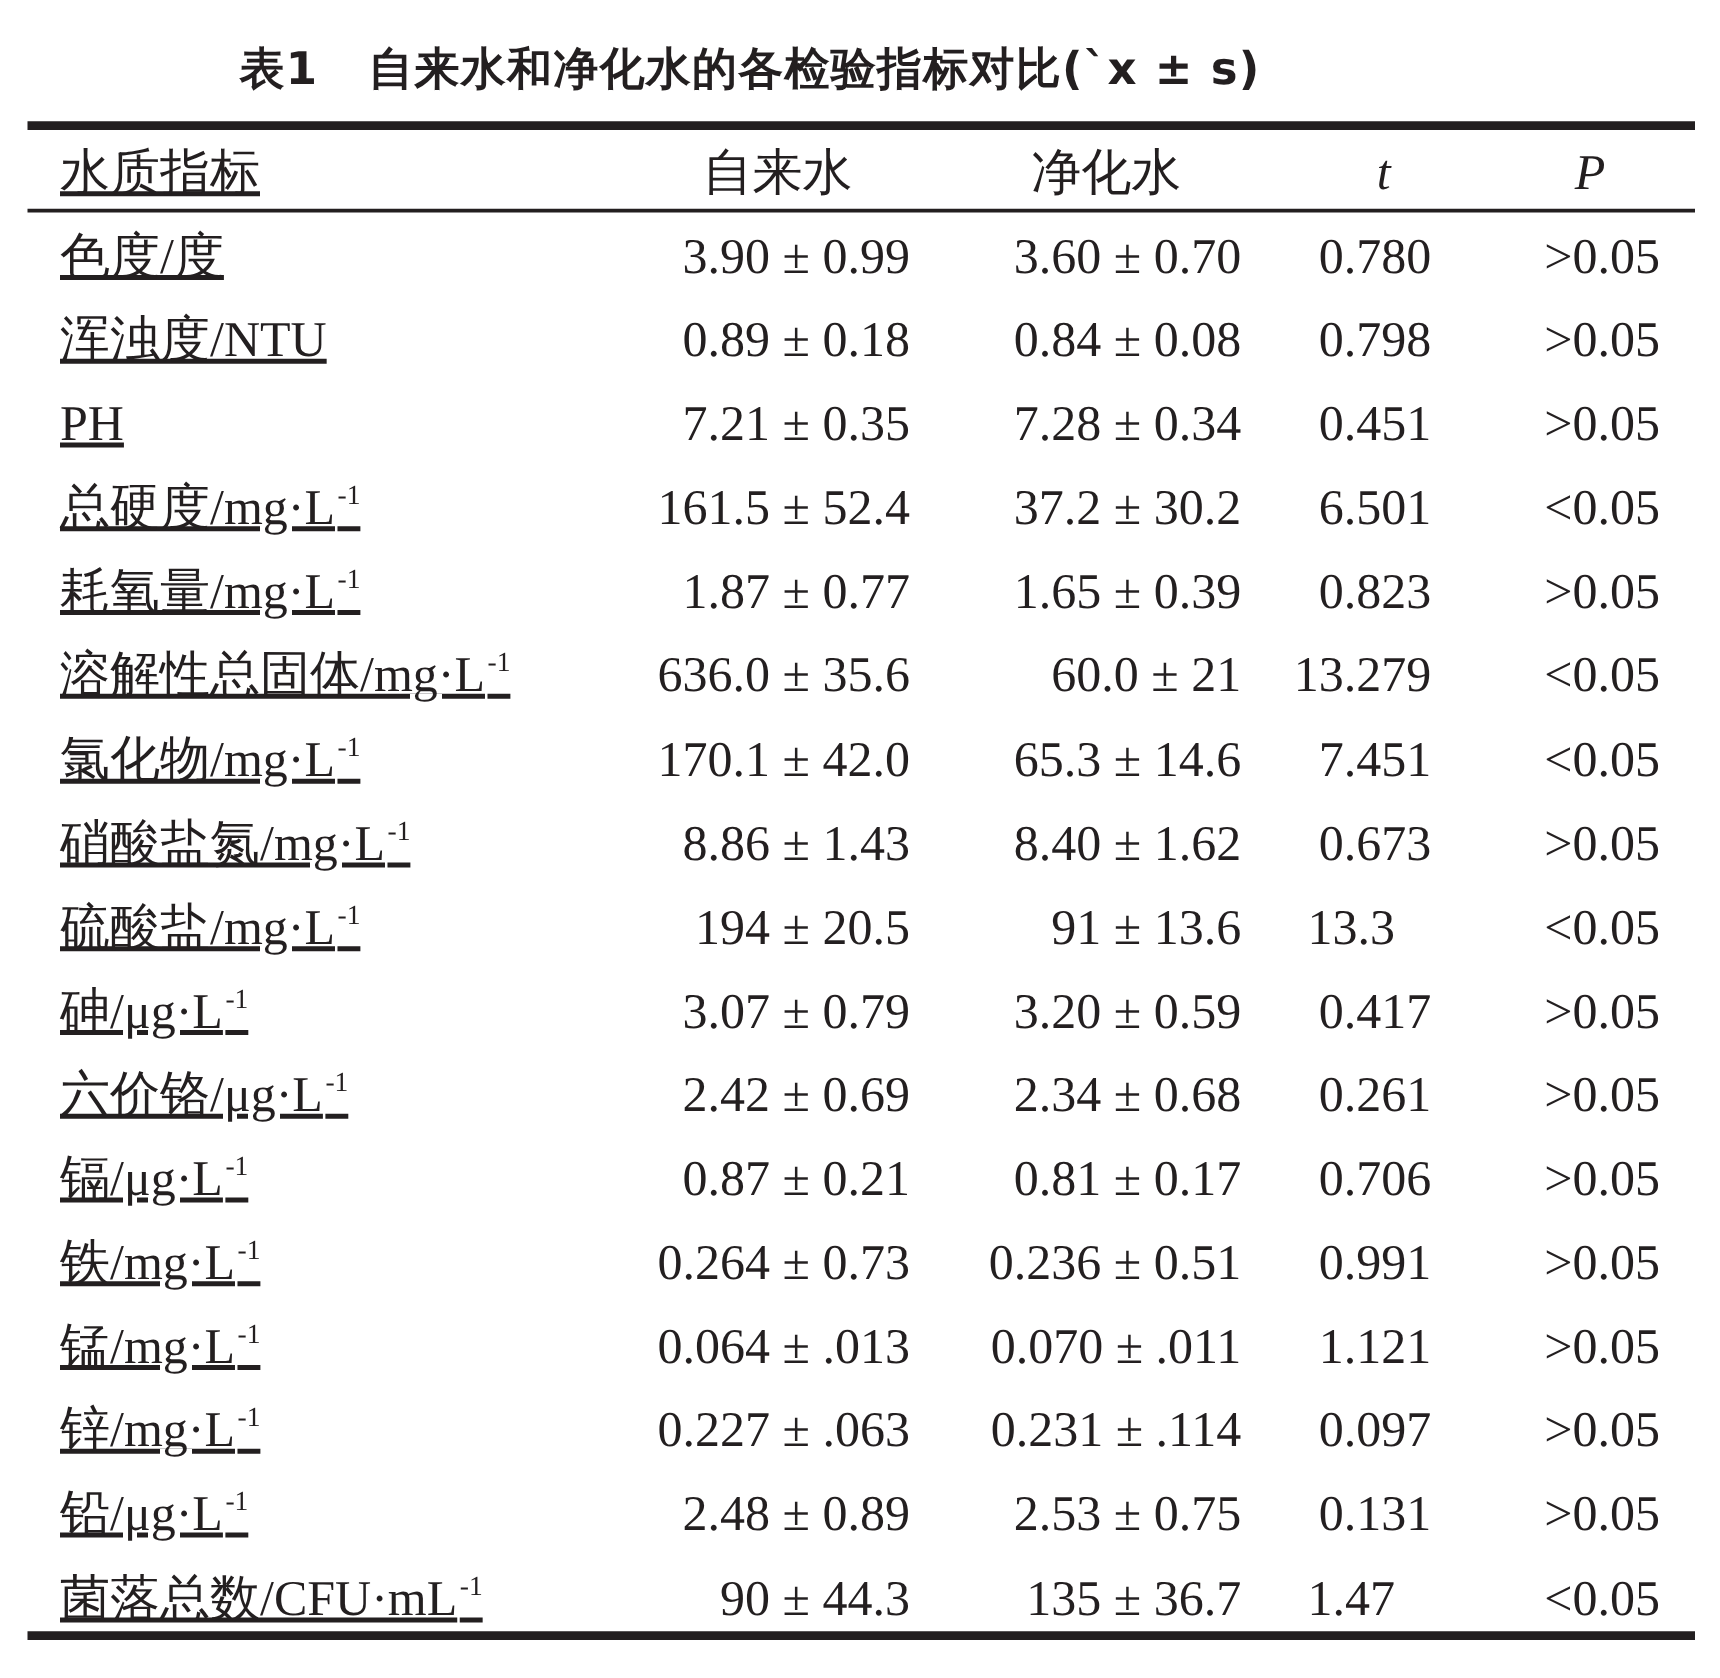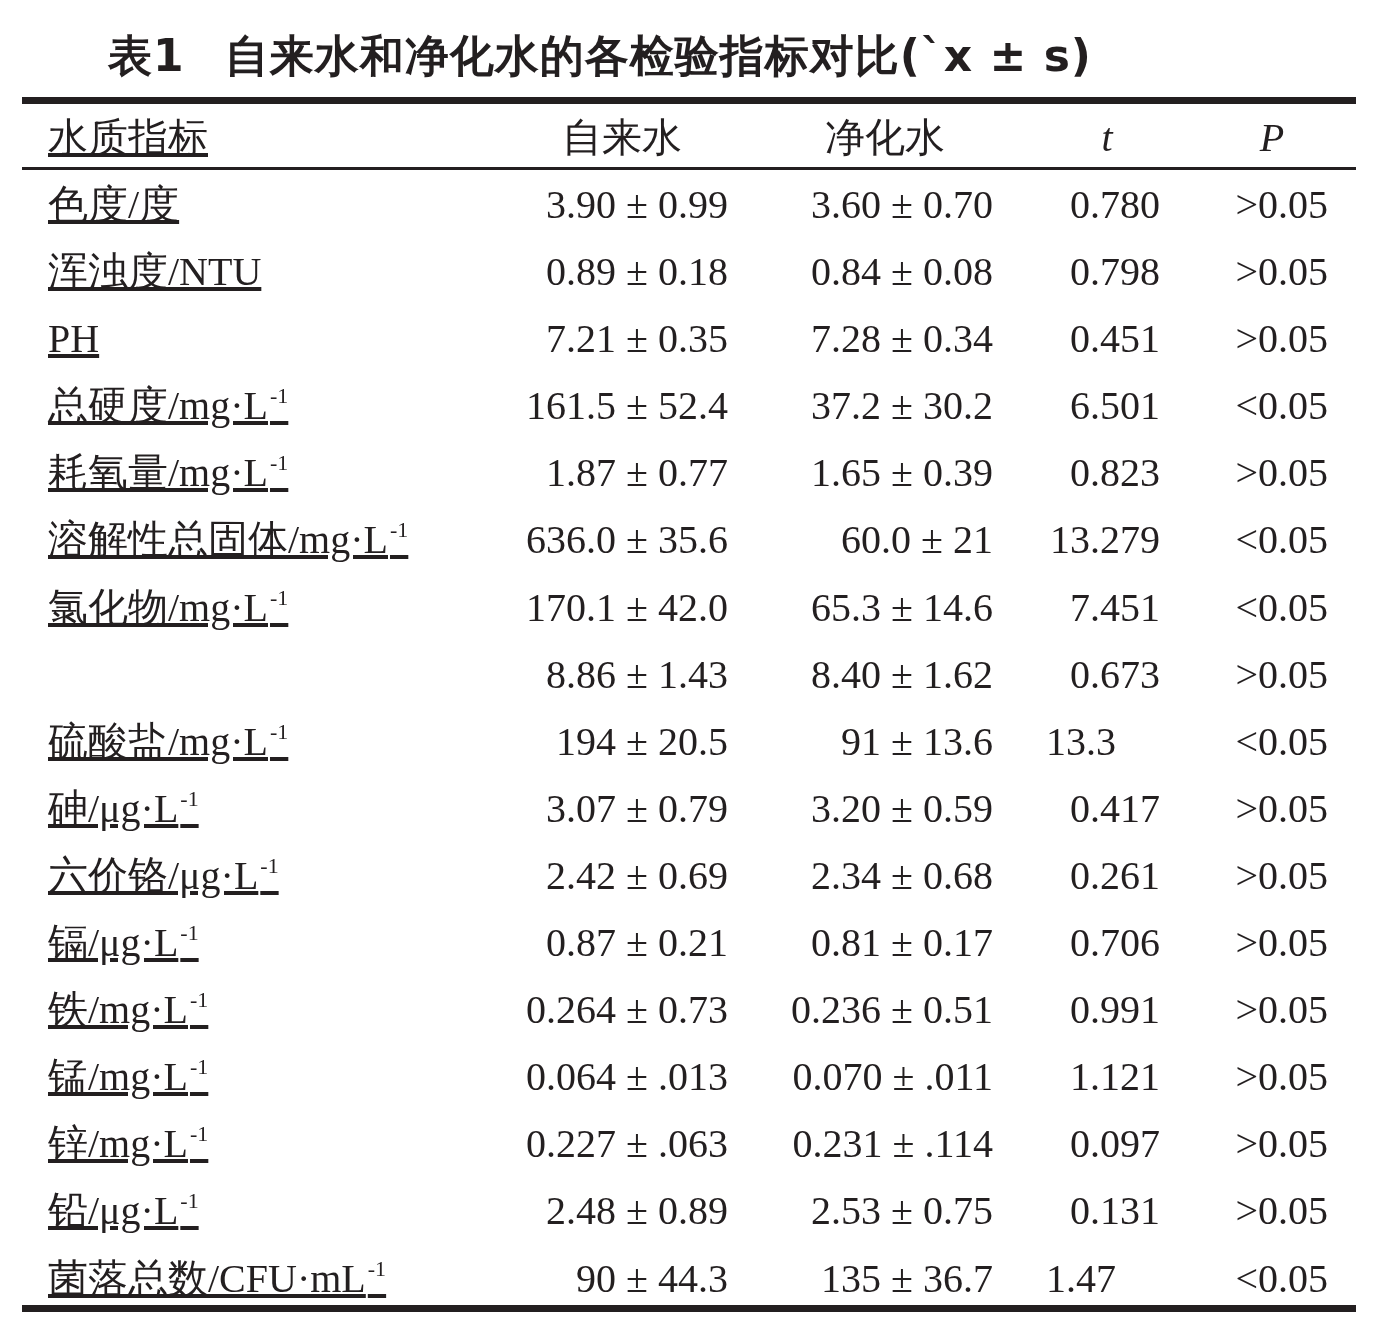--- a/index.html
+++ b/index.html
@@ -15,21 +15,21 @@
       color: #231f20;
     }
     .title {
       position: absolute;
       top: 30px;
       left: 0;
       width: 1200px;
       text-align: center;
       font-family: "DejaVu Sans", sans-serif;
       font-weight: bold;
-      font-size: 44px;
+      font-size: 36px;
       line-height: 52px;
       letter-spacing: 1px;
     }
     .title .label { margin-right: 40px; }
     .rule-thick {
       position: absolute;
       left: 22px;
       width: 1334px;
       height: 7px;
       background: #231f20;
@@ -55,21 +55,21 @@
     .cell {
       position: absolute;
       top: 0;
       height: 67px;
       line-height: 67px;
       white-space: nowrap;
     }
     .c-name { left: 26px; text-align: left; text-decoration: underline; }
     .c-tap  { right: 628px; text-align: right; }
     .c-pur  { right: 363px; text-align: right; }
-    .c-t    { right: 196px; text-align: right; }
+    .c-t    { right: 211px; text-align: right; }
     .c-t.left { right: auto; left: 1024px; text-align: center; }
     .c-p    { right: 28px; text-align: center; }
     .hdr .c-tap { right: auto; left: 540px; width: 120px; text-align: center; }
     .hdr .c-pur { right: auto; left: 800px; width: 126px; text-align: center; }
     .hdr .c-t   { right: auto; left: 1070px; width: 30px; text-align: center; font-style: italic; }
     .hdr .c-p   { right: auto; left: 1230px; width: 40px; text-align: center; font-style: italic; }
     .unit sup {
       font-size: 22px;
       vertical-align: 0;
       position: relative;
@@ -142,20 +142,21 @@
       <span class="cell c-p">&lt;0.05</span>
     </div>
     <div class="row">
       <span class="cell c-name unit"><span>氯化物/mg·L</span><sup>-1</sup></span>
       <span class="cell c-tap">170.1 ± 42.0</span>
       <span class="cell c-pur">65.3 ± 14.6</span>
       <span class="cell c-t">7.451</span>
       <span class="cell c-p">&lt;0.05</span>
     </div>
     <div class="row">
+      <span class="cell c-name unit"><span>硝酸盐氮/mg·L</span><sup>-1</sup></span>
       <span class="cell c-tap">8.86 ± 1.43</span>
       <span class="cell c-pur">8.40 ± 1.62</span>
       <span class="cell c-t">0.673</span>
       <span class="cell c-p">&gt;0.05</span>
     </div>
     <div class="row">
       <span class="cell c-name unit"><span>硫酸盐/mg·L</span><sup>-1</sup></span>
       <span class="cell c-tap">194 ± 20.5</span>
       <span class="cell c-pur">91 ± 13.6</span>
       <span class="cell c-t left">13.3</span>

